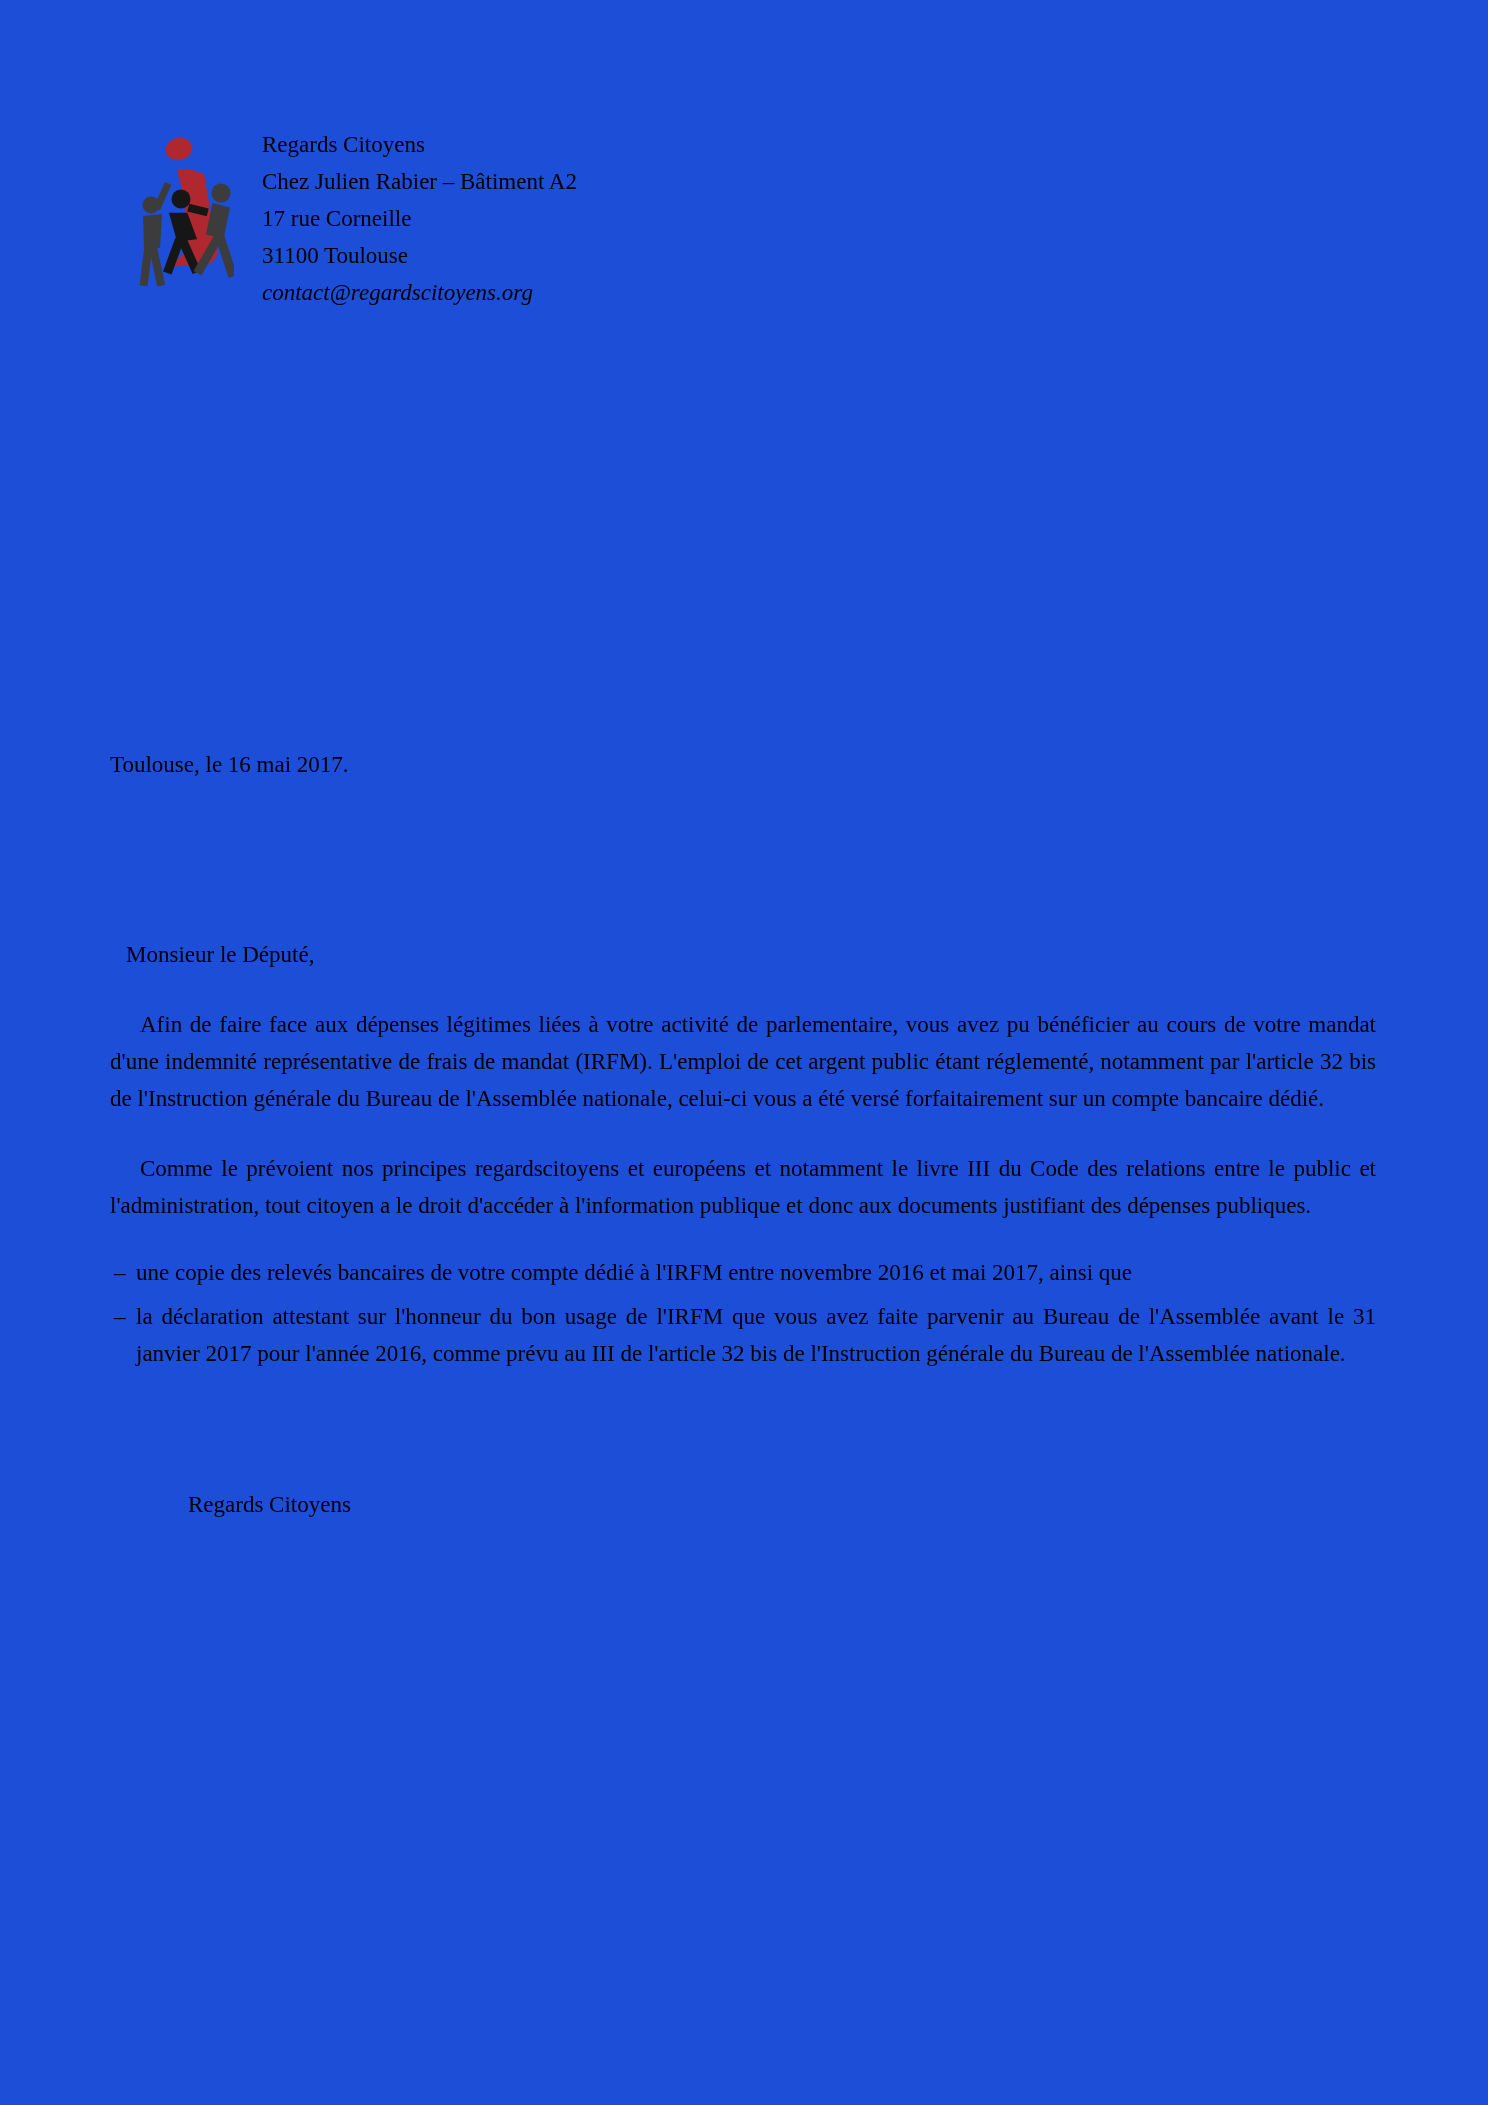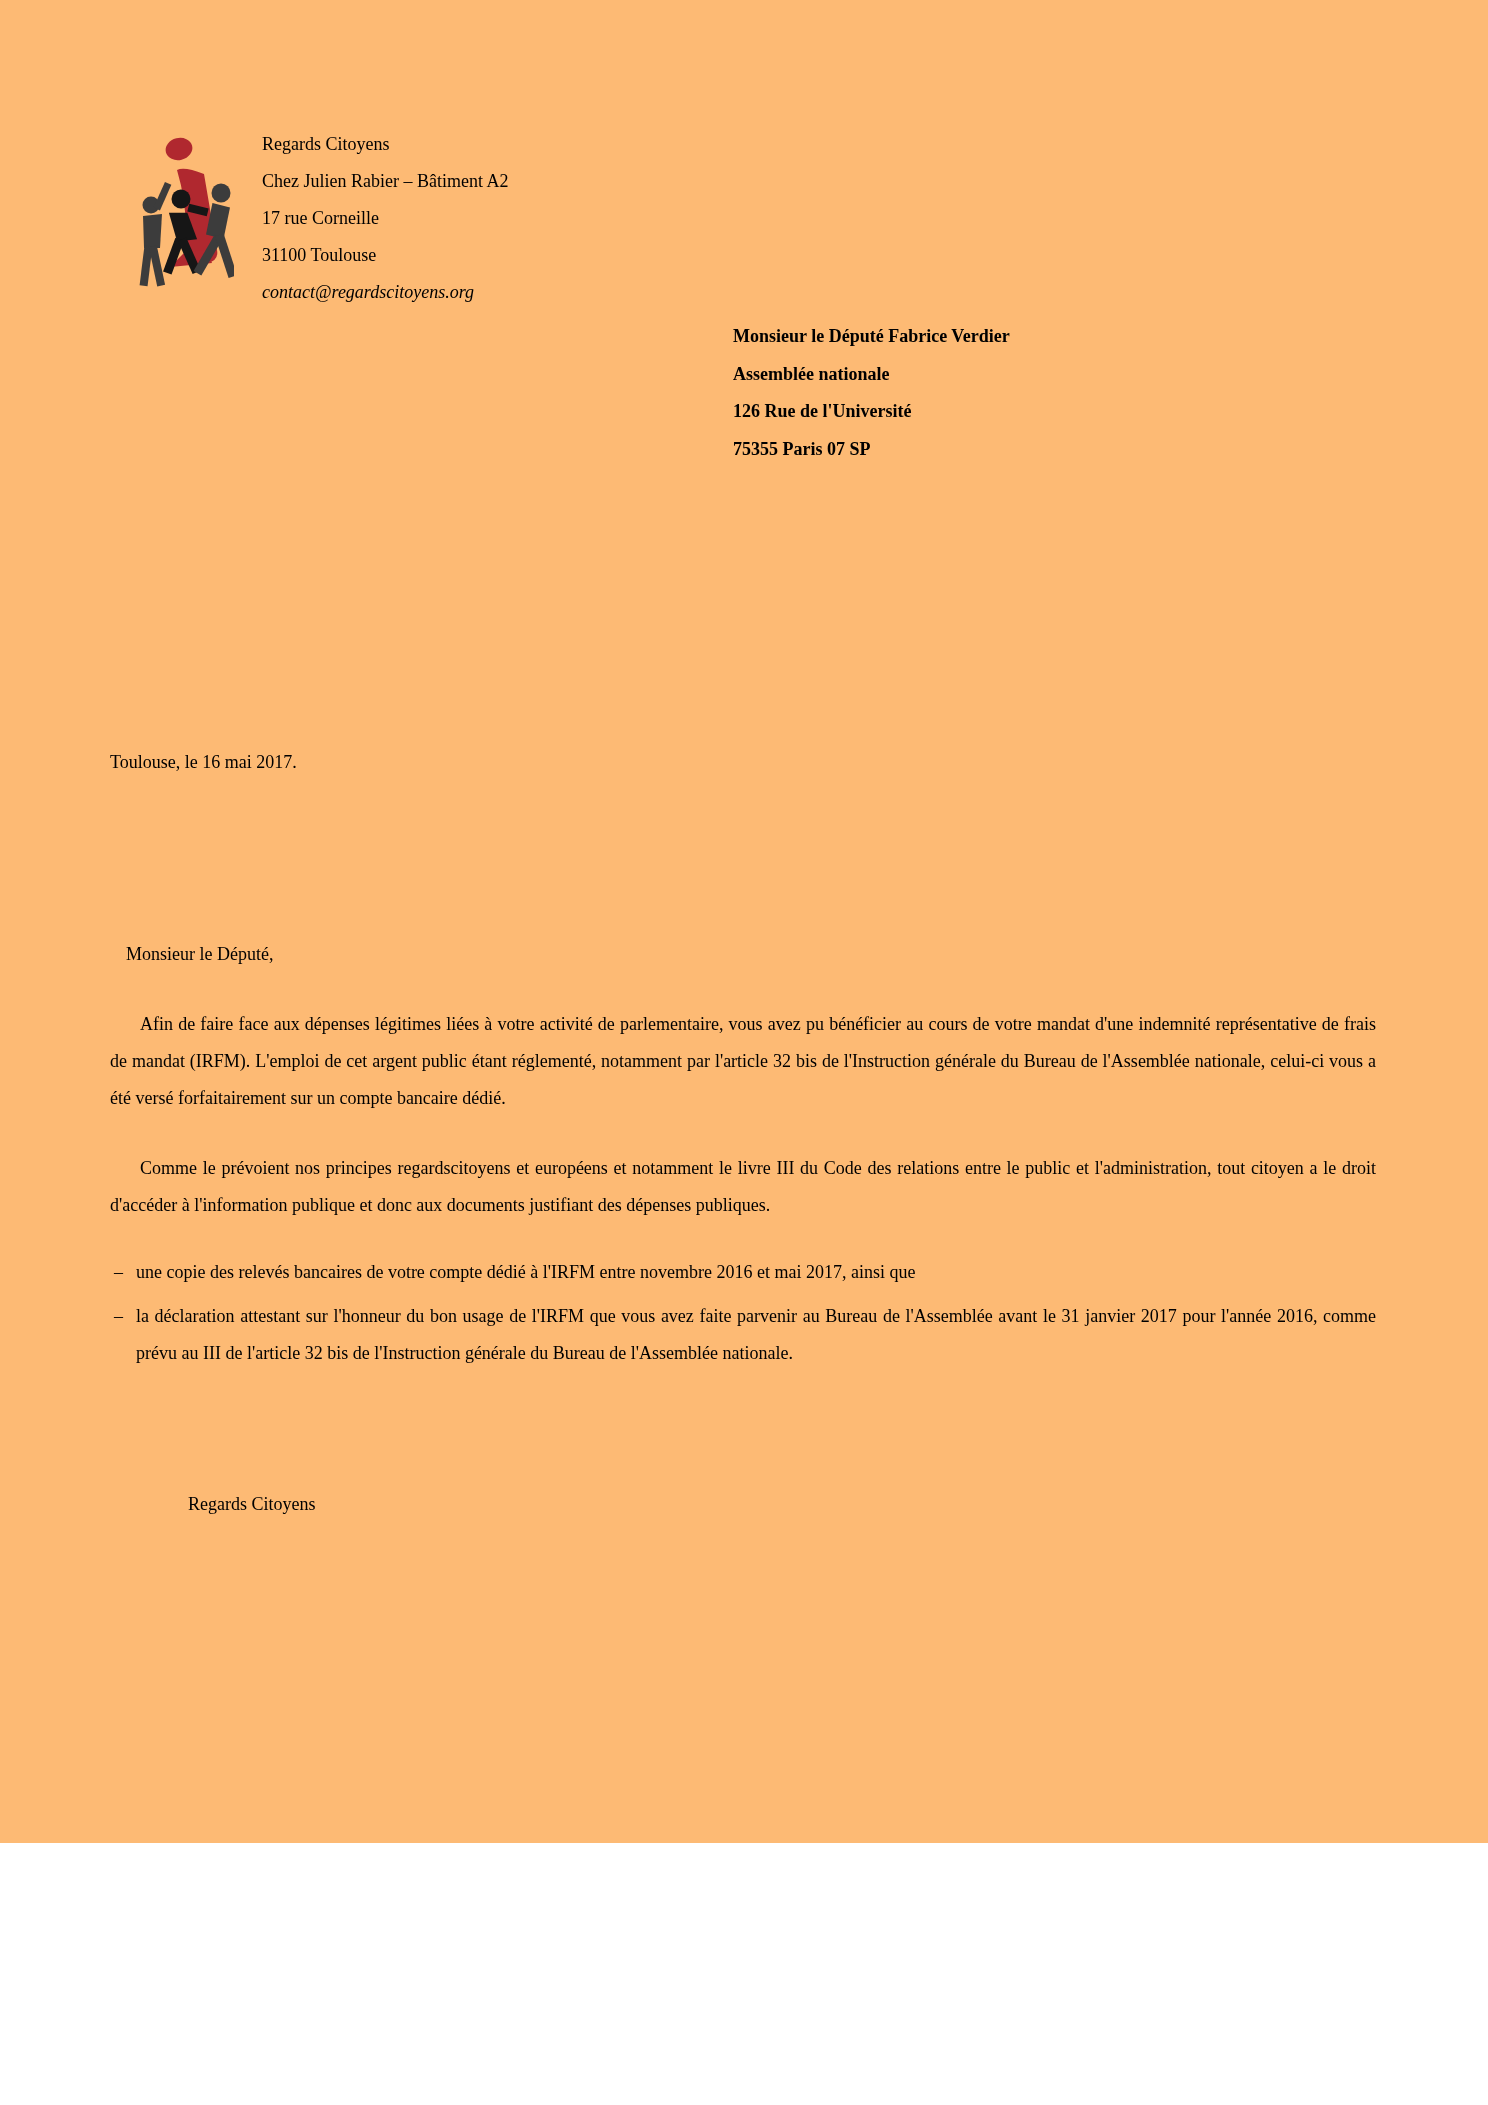--- a/index.html
+++ b/index.html
@@ -1,23 +1,23 @@
 <!DOCTYPE html>
 <html lang="fr"><head>
 <meta charset="utf-8">
 <title>Document</title>
 <style>
   html, body { margin: 0; padding: 0; background: #ffffff; }
   .page {
     position: relative;
     width: 1488px;
-    height: 1843px;
-    background: #fdba74;
+    height: 2105px;
+    background: #1d4ed8;
     font-family: "Liberation Serif", "DejaVu Serif", serif;
-    font-size: 18px;
+    font-size: 23px;
     color: #000000;
     overflow: hidden;
   }
 
   
   .header {
     position: absolute;
     top: 126px;
     left: 138px;
     display: flex;
@@ -118,26 +118,20 @@
     </div>
     <div class="sender">
       <div>Regards Citoyens</div>
       <div>Chez Julien Rabier – Bâtiment A2</div>
       <div>17 rue Corneille</div>
       <div>31100 Toulouse</div>
       <div class="email">contact@regardscitoyens.org</div>
     </div>
   </div>
 
-  <div class="recipient">
-    <div>Monsieur le Député Fabrice Verdier</div>
-    <div>Assemblée nationale</div>
-    <div>126 Rue de l'Université</div>
-    <div>75355 Paris 07 SP</div>
-  </div>
 
 
   <div class="dateline">Toulouse, le 16 mai 2017.</div>
 
   <div class="body">
     <p class="salutation">Monsieur le Député,</p>
 
     <p class="para">Afin de faire face aux dépenses légitimes liées à votre activité de parlementaire, vous avez pu bénéficier au cours de votre mandat d'une indemnité représentative de frais de mandat (IRFM). L'emploi de cet argent public étant réglementé, notamment par l'article 32 bis de l'Instruction générale du Bureau de l'Assemblée nationale, celui-ci vous a été versé forfaitairement sur un compte bancaire dédié.</p>
     <p class="para">Comme le prévoient nos principes regardscitoyens et européens et notamment le livre III du Code des relations entre le public et l'administration, tout citoyen a le droit d'accéder à l'information publique et donc aux documents justifiant des dépenses publiques.</p>
 

